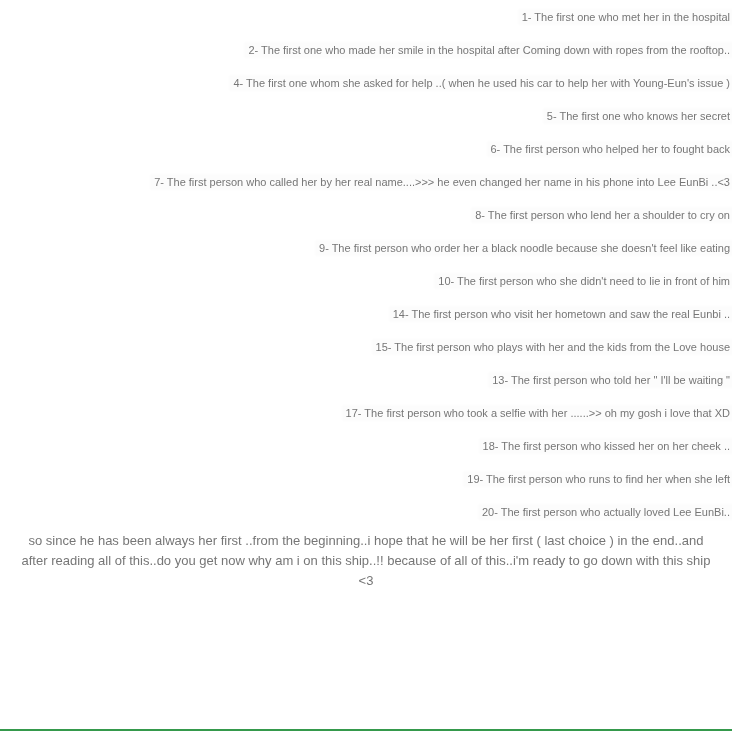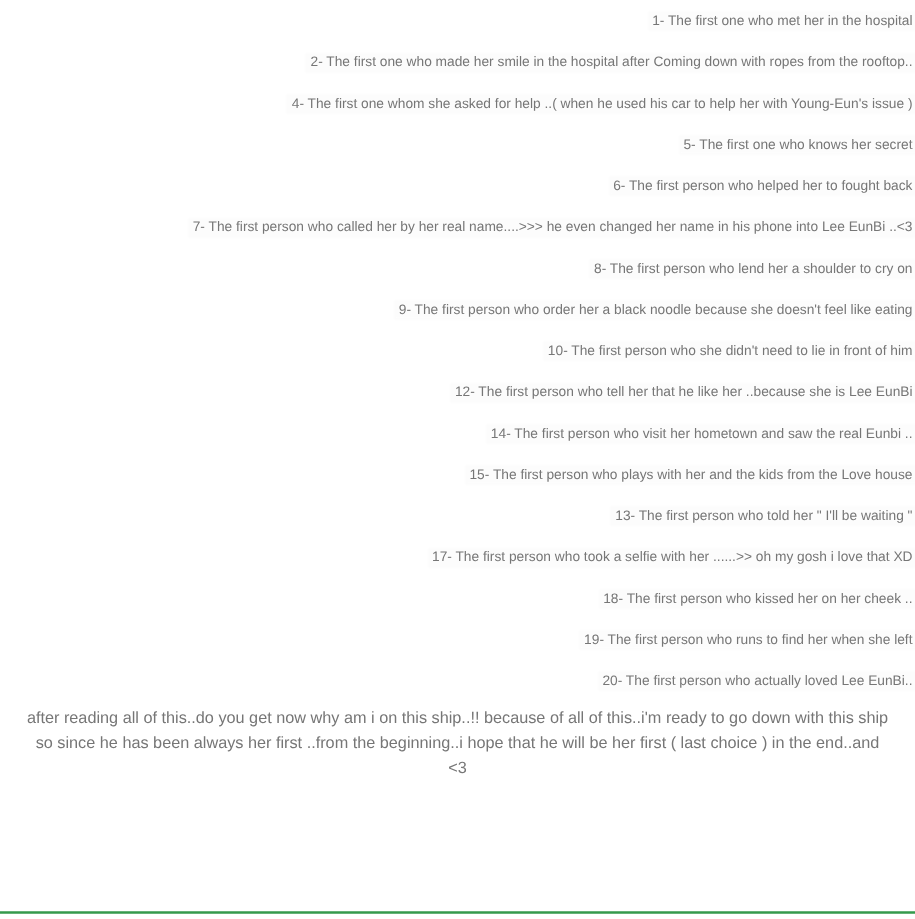--- a/index.html
+++ b/index.html
@@ -61,28 +61,27 @@
   <div class="list" id="list">
       <div class="line"><span>1- The first one who met her in the hospital</span></div>
       <div class="line"><span>2- The first one who made her smile in the hospital after Coming down with ropes from the rooftop..</span></div>
       <div class="line"><span>4- The first one whom she asked for help ..( when he used his car to help her with Young-Eun's issue )</span></div>
       <div class="line"><span>5- The first one who knows her secret</span></div>
       <div class="line"><span>6- The first person who helped her to fought back</span></div>
       <div class="line"><span>7- The first person who called her by her real name....&gt;&gt;&gt; he even changed her name in his phone into Lee EunBi ..&lt;3</span></div>
       <div class="line"><span>8- The first person who lend her a shoulder to cry on</span></div>
       <div class="line"><span>9- The first person who order her a black noodle because she doesn't feel like eating</span></div>
       <div class="line"><span>10- The first person who she didn't need to lie in front of him</span></div>
-      <div class="line"><span>12- The first person who tell her that he like her ..because she is Lee EunBi</span></div>
       <div class="line"><span>14- The first person who visit her hometown and saw the real Eunbi ..</span></div>
       <div class="line"><span>15- The first person who plays with her and the kids from the Love house</span></div>
       <div class="line"><span>13- The first person who told her " I'll be waiting "</span></div>
       <div class="line"><span>17- The first person who took a selfie with her ......&gt;&gt; oh my gosh i love that XD</span></div>
       <div class="line"><span>18- The first person who kissed her on her cheek ..</span></div>
       <div class="line"><span>19- The first person who runs to find her when she left</span></div>
       <div class="line"><span>20- The first person who actually loved Lee EunBi..</span></div>
     </div>
   <div class="footer" id="footer">
+      <div class="footer-line">so since he has been always her first ..from the beginning..i hope that he will be her first ( last choice ) in the end..and</div>
       <div class="footer-line">after reading all of this..do you get now why am i on this ship..!! because of all of this..i'm ready to go down with this ship</div>
-      <div class="footer-line">so since he has been always her first ..from the beginning..i hope that he will be her first ( last choice ) in the end..and</div>
       <div class="footer-line">&lt;3</div>
     </div>
   <div class="divider"></div>
 </div>
 
 </body></html>

